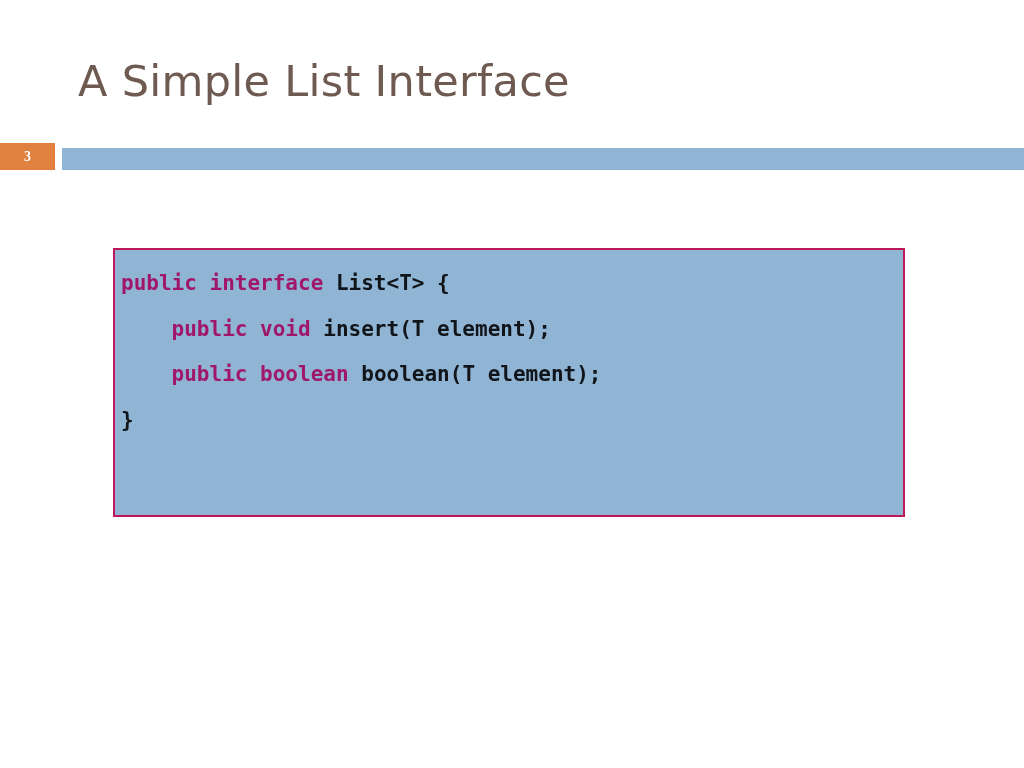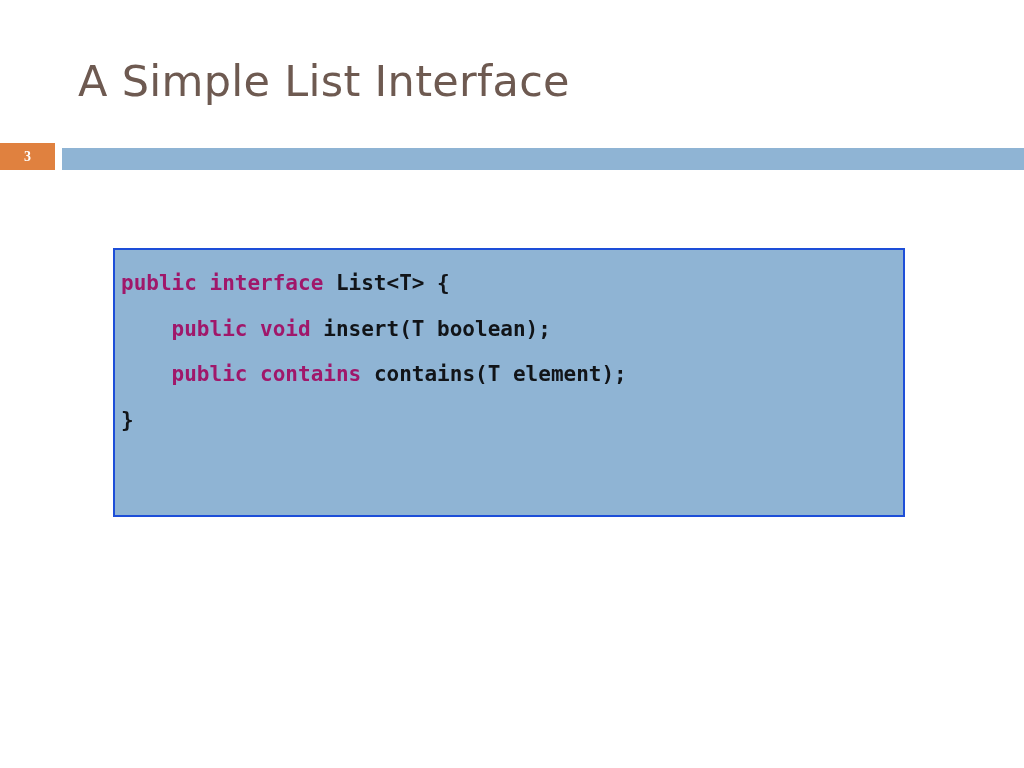--- a/index.html
+++ b/index.html
@@ -74,21 +74,21 @@
   }
 
   
   .code-block {
     position: absolute;
     left: 113px;
     top: 248px;
     width: 792px;
     height: 269px;
     background: #8FB4D4;
-    border: 2px solid #1d4ed8;
+    border: 2px solid #be185d;
     box-sizing: border-box;
     padding: 11px 0 0 6px;
     overflow: hidden;
   }
   .code-line {
     font-family: "DejaVu Sans Mono", "Liberation Mono", monospace;
     font-size: 21px;
     font-weight: 700;
     line-height: 45.5px;
     white-space: pre;
@@ -111,18 +111,18 @@
 
   <div class="header-rule">
     <div class="slide-number-badge">
       <span>3</span>
     </div>
     <div class="header-bar"></div>
   </div>
 
   <div class="code-block">
     <div class="code-line"><span class="id"></span><span class="kw">public interface </span><span class="id">List&lt;T&gt; {</span></div>
-    <div class="code-line"><span class="id">    </span><span class="kw">public void </span><span class="id">insert(T boolean);</span></div>
-    <div class="code-line"><span class="id">    </span><span class="kw">public contains </span><span class="id">contains(T element);</span></div>
+    <div class="code-line"><span class="id">    </span><span class="kw">public void </span><span class="id">insert(T element);</span></div>
+    <div class="code-line"><span class="id">    </span><span class="kw">public boolean </span><span class="id">boolean(T element);</span></div>
     <div class="code-line"><span class="id"></span><span class="kw"></span><span class="id">}</span></div>
   </div>
 
 </div>
 
 </body></html>

